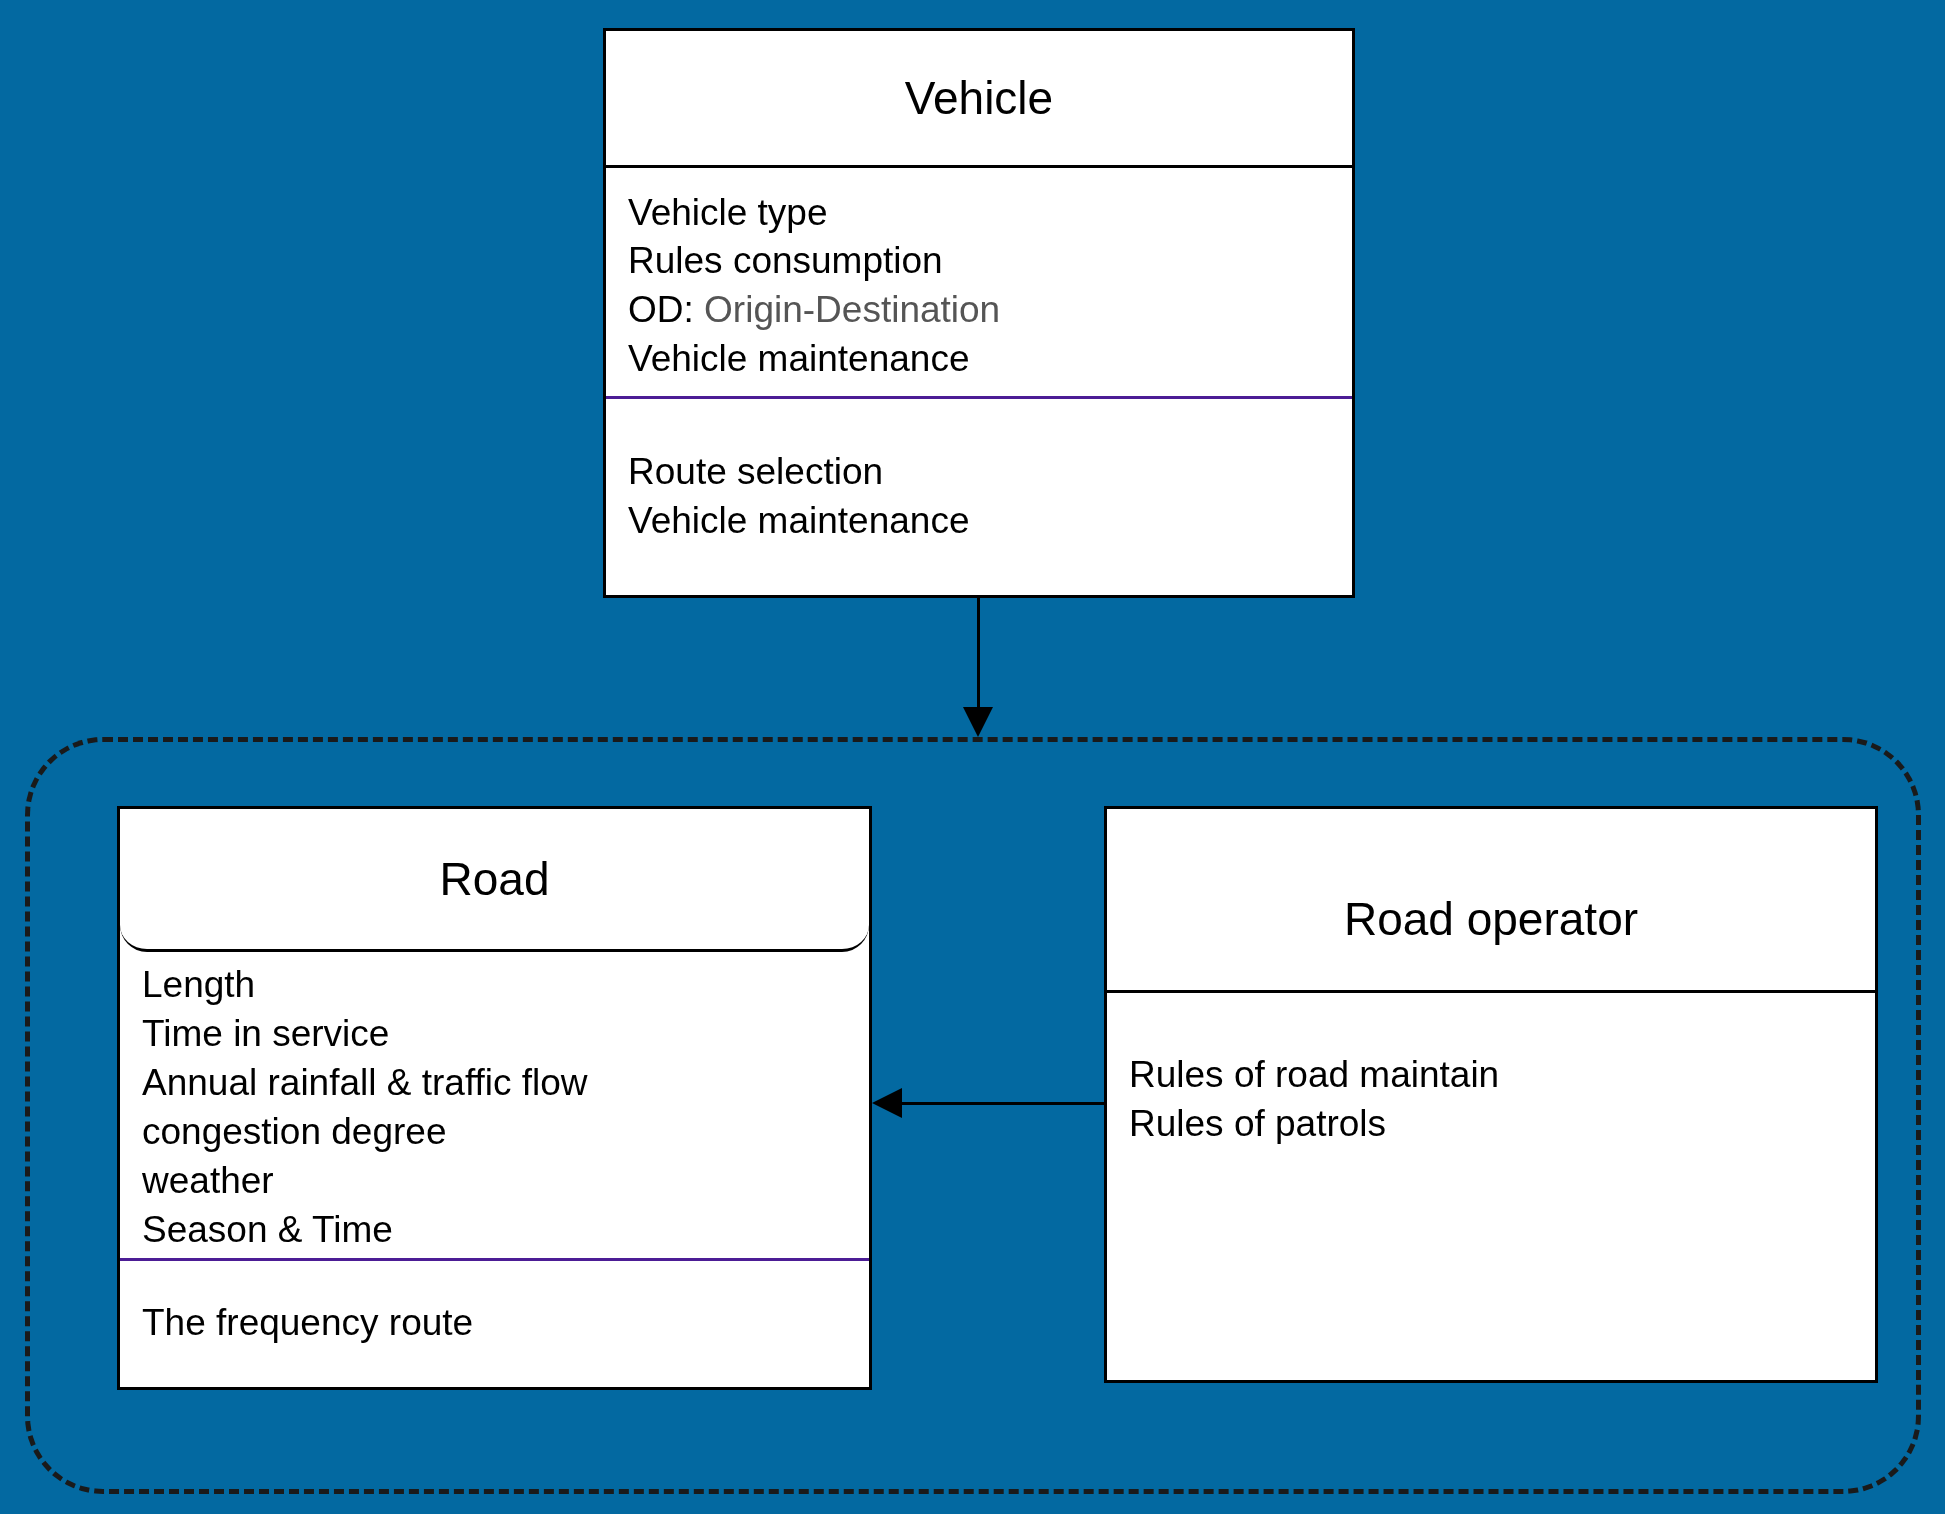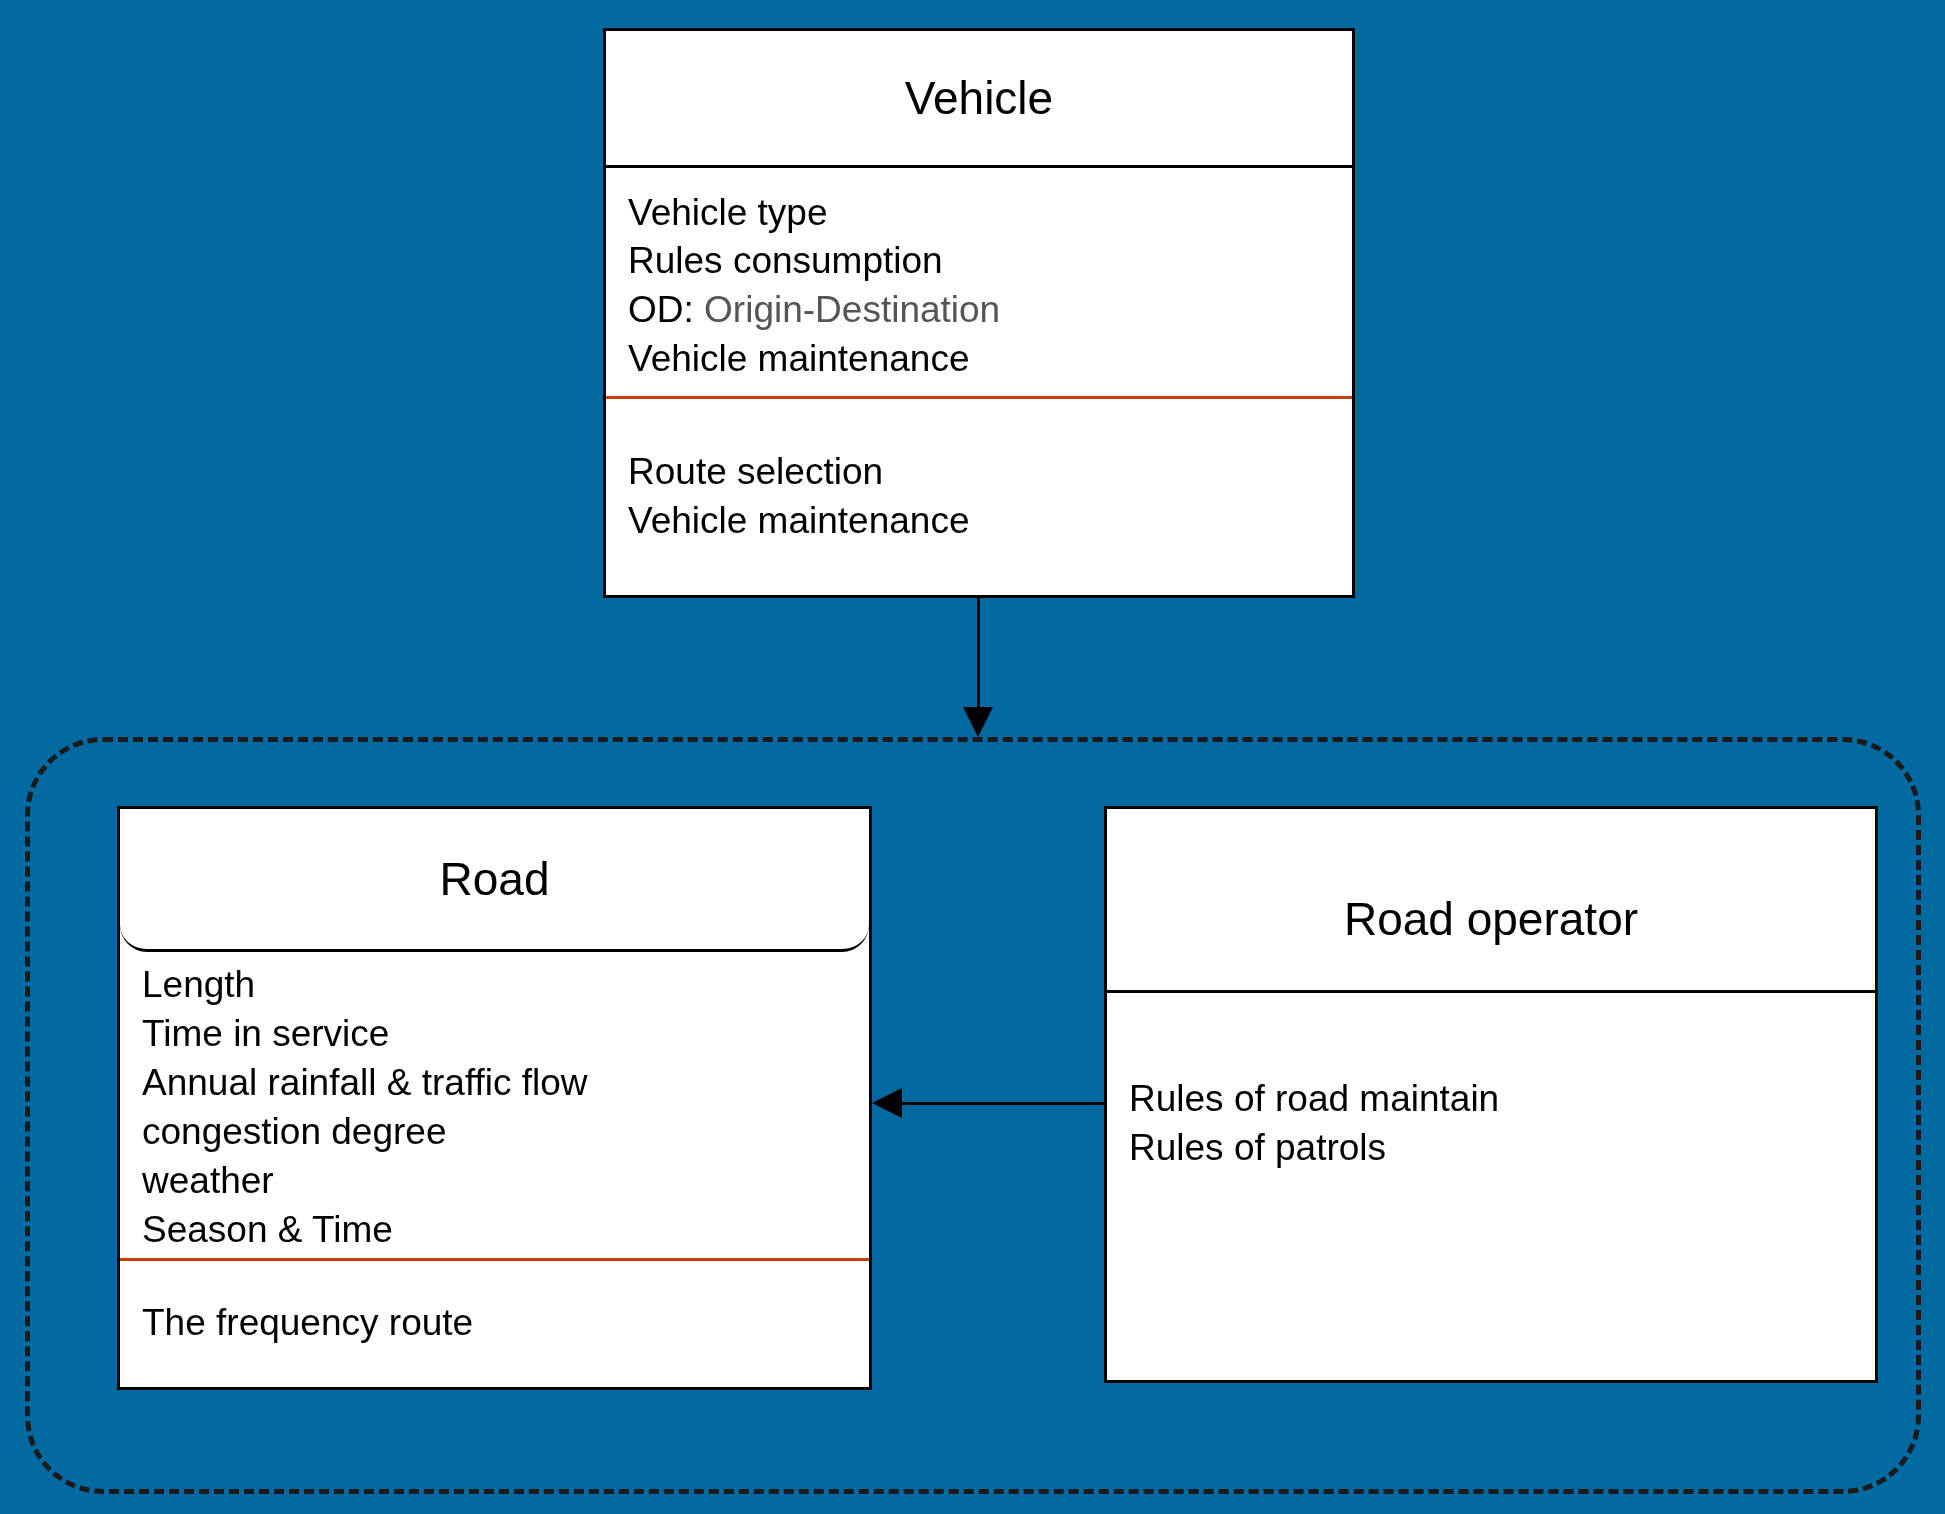--- a/index.html
+++ b/index.html
@@ -50,21 +50,21 @@
     white-space: nowrap;
   }
   .uml-compartment {
     box-sizing: border-box;
     display: flex;
     flex-direction: column;
     justify-content: center;
     padding-left: 22px;
   }
   .uml-compartment.divided {
-    border-bottom: 3px solid #c2410c;
+    border-bottom: 3px solid #4c1d95;
   }
   .uml-item {
     font-size: 37px;
     line-height: 1.32;
     color: #000000;
     white-space: nowrap;
   }
   .uml-item .muted {
     color: #555555;
   }
@@ -137,21 +137,21 @@
     </div>
     <div class="uml-compartment" style="height:127px;">
       <div class="uml-item">The frequency route</div>
     </div>
   </div>
 
   <div class="uml-class" style="left:1104px; top:806px; width:774px; height:577px;">
     <div class="uml-header" style="height:144px;margin-top:40px;">
       <span class="uml-title">Road operator</span>
     </div>
-    <div class="uml-compartment" style="height:214px;margin-top:24px;">
+    <div class="uml-compartment" style="height:214px;">
       <div class="uml-item">Rules of road maintain</div>
       <div class="uml-item">Rules of patrols</div>
     </div>
   </div>
 
   <div class="conn-line-h" style="left:897px; top:1102px; width:207px;"></div>
   <div class="arrowhead-left" style="left:872px; top:1088px;"></div>
 
 </div>
 

